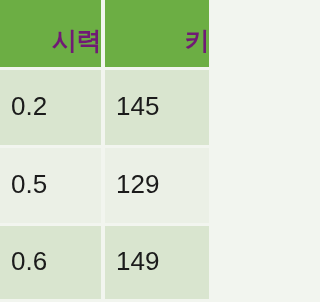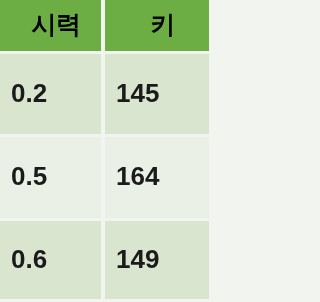--- a/index.html
+++ b/index.html
@@ -30,26 +30,26 @@
     table-layout: fixed;
   }
 
   col.c1 { width: 105px; }
   col.c2 { width: 104px; }
 
   
   thead tr.header-row th {
     height: 48px;
     background: #6cae44;
-    color: #000000;
+    color: #701a75;
     font-weight: bold;
     font-size: 25px;
     line-height: 1;
-    text-align: center;
-    padding: 0 0 3px 11px;
+    text-align: right;
+    padding: 16px 0 3px 11px;
     vertical-align: middle;
     border-right: 4px solid #f2f5ef;
     border-bottom: 3px solid #f2f5ef;
     letter-spacing: -0.5px;
     white-space: nowrap;
     overflow: hidden;
   }
   thead tr.header-row th.last-col {
     border-right: none;
   }
@@ -60,21 +60,20 @@
     font-size: 26px;
     line-height: 1;
     color: #1b1b1b;
     text-align: left;
     padding: 0 0 2px 11px;
     vertical-align: middle;
     border-right: 4px solid #f2f5ef;
     border-bottom: 3px solid #f2f5ef;
     white-space: nowrap;
     overflow: hidden;
-    font-weight: bold;
   }
   tbody tr td.last-col { border-right: none; }
   tbody tr.row-odd  td { background: #d9e5cf; }
   tbody tr.row-even td { background: #ebf0e6; }
   tbody tr.last-row td { border-bottom: none; }
 </style>
 </head>
 <body>
 
 <div id="table-wrap">
@@ -89,21 +88,21 @@
         <th class="last-col">키</th>
       </tr>
     </thead>
     <tbody>
       <tr class="row-odd">
         <td>0.2</td>
         <td class="last-col">145</td>
       </tr>
       <tr class="row-even">
         <td>0.5</td>
-        <td class="last-col">164</td>
+        <td class="last-col">129</td>
       </tr>
       <tr class="row-odd last-row">
         <td>0.6</td>
         <td class="last-col">149</td>
       </tr>
     </tbody>
   </table>
 </div>
 
 </body></html>

